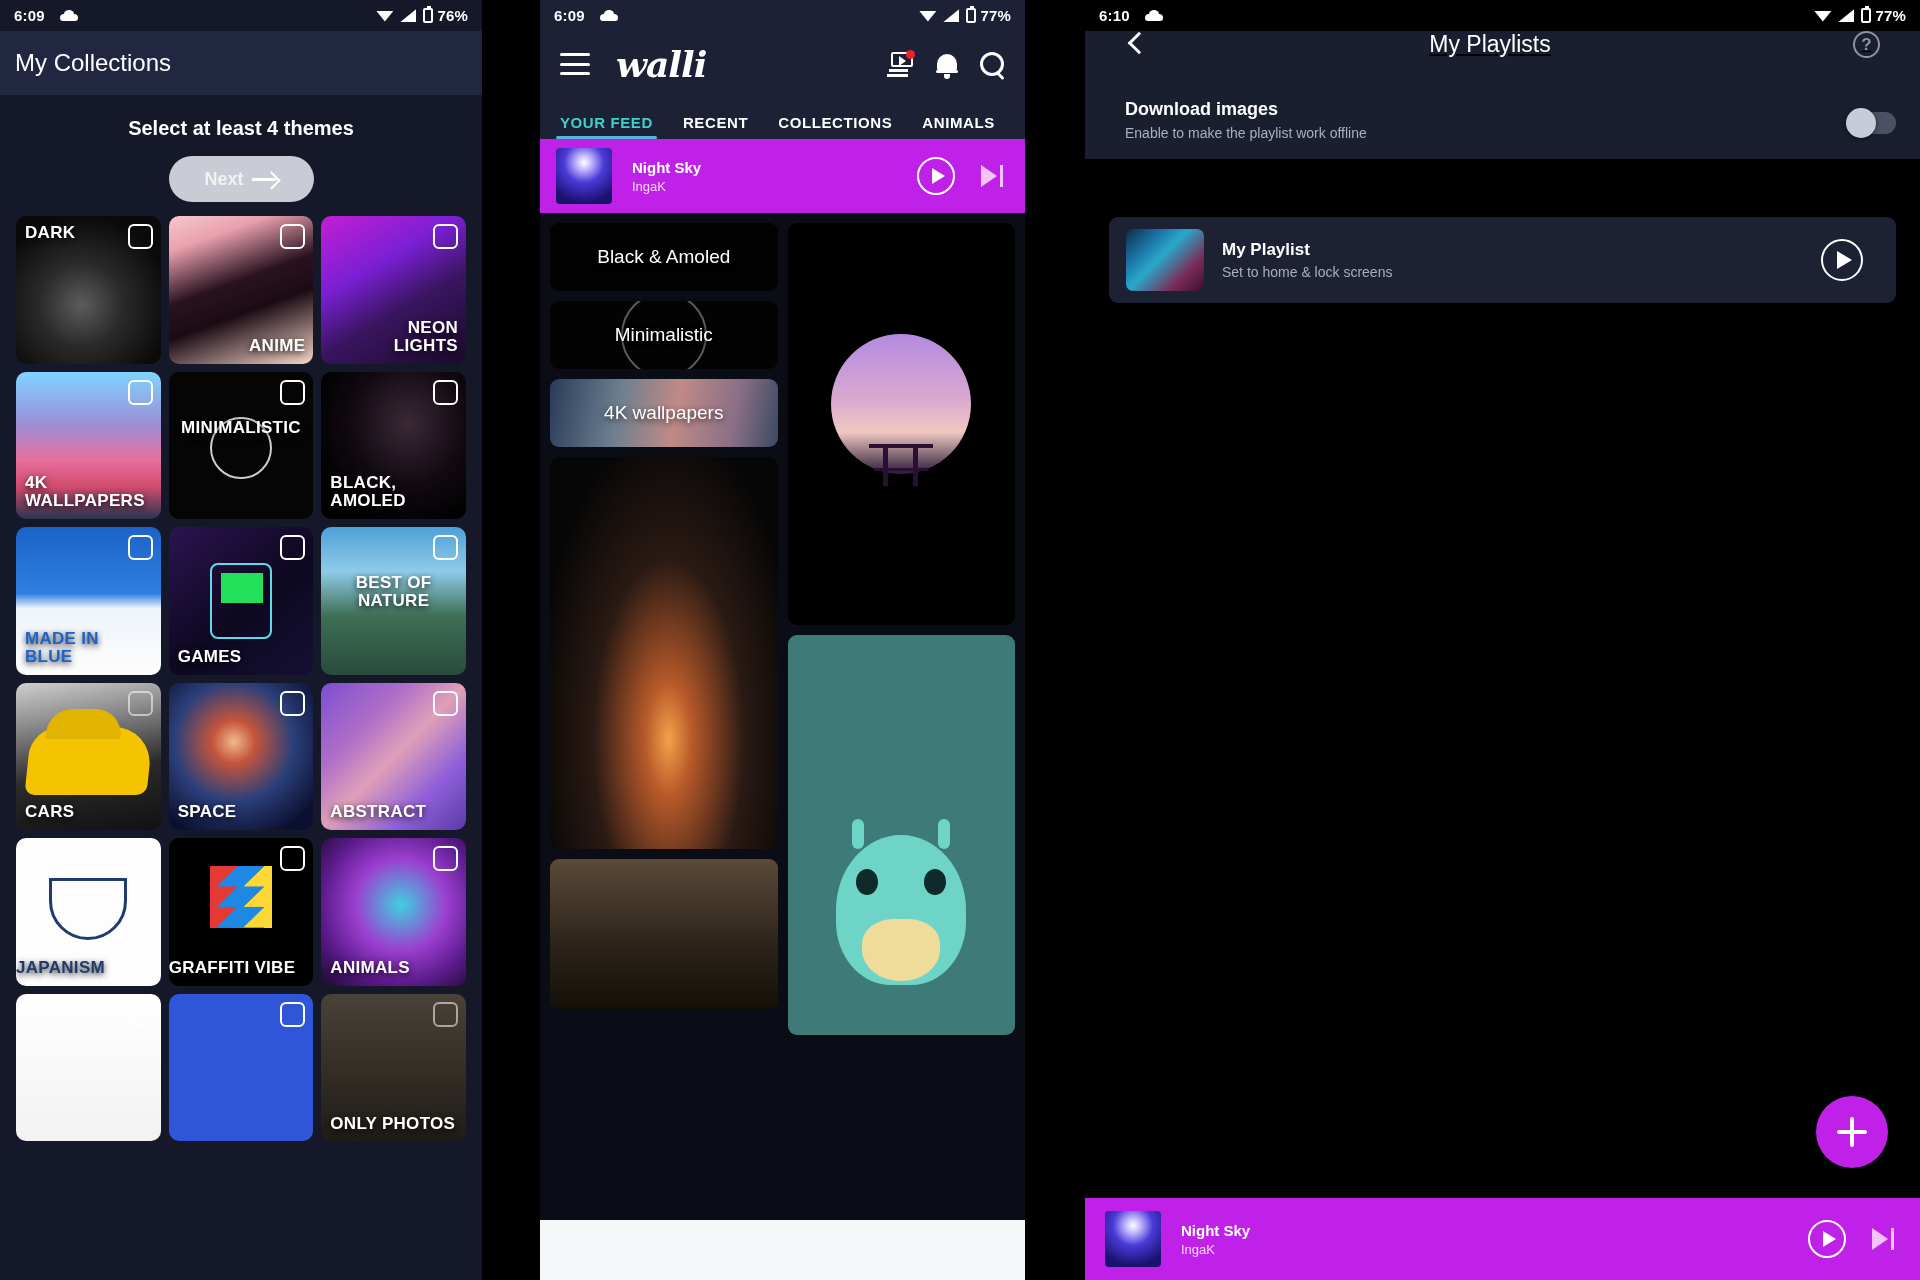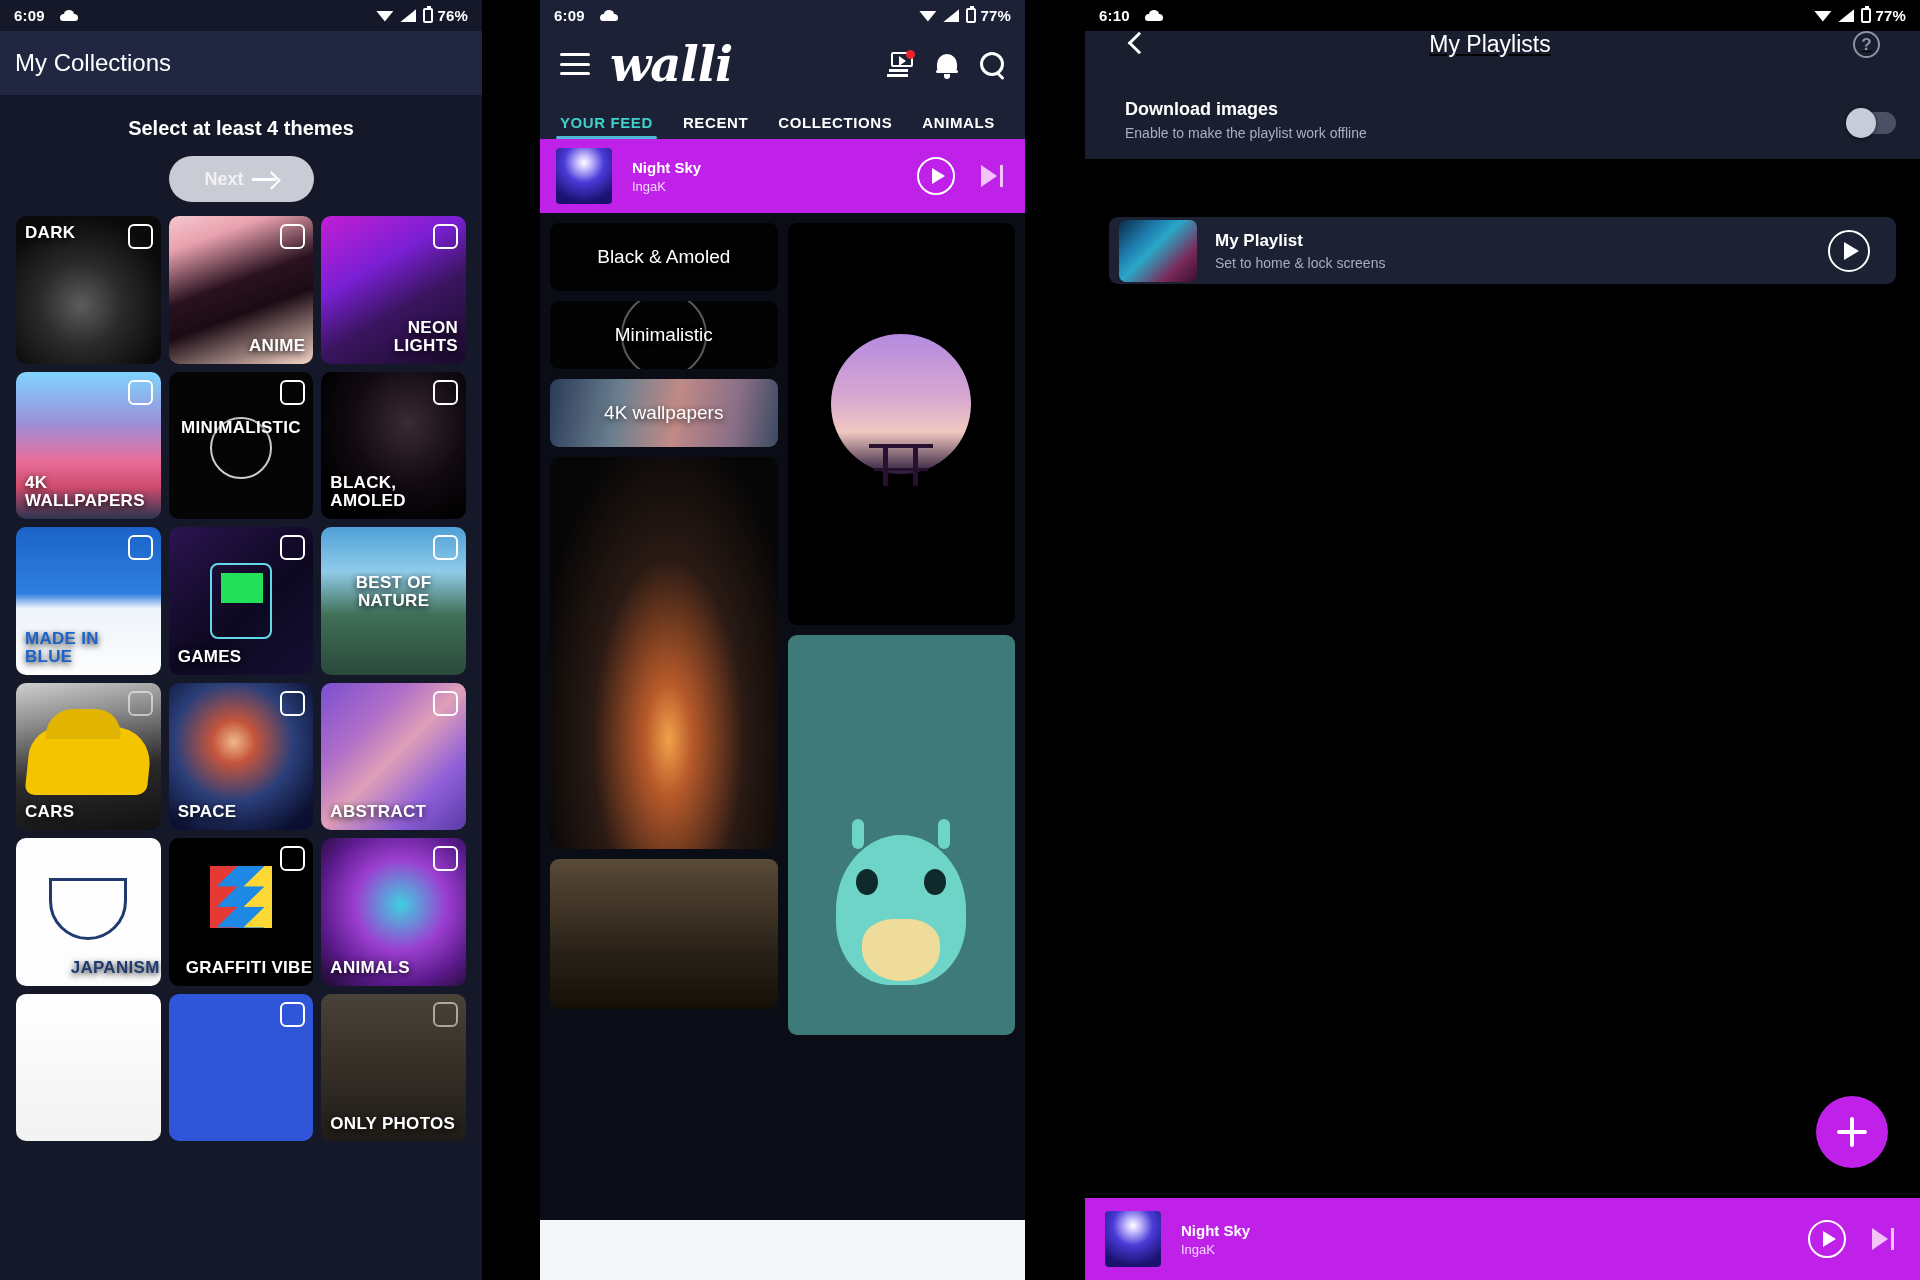--- a/index.html
+++ b/index.html
@@ -50,21 +50,21 @@
 
   .grid { display:grid; grid-template-columns:repeat(3,1fr); gap:8px; padding:14px 16px; }
   .tile { position:relative; width:100%; aspect-ratio:1/1.02; border-radius:10px;
     overflow:hidden; background:#000; }
   .tile .lbl { position:absolute; color:#fff; font-weight:800; line-height:1.05;
     text-shadow:0 2px 6px rgba(0,0,0,.85); font-size:17px; letter-spacing:.3px;}
   .lbl.tl { left:9px; top:8px; }
   .lbl.bl { left:9px; bottom:9px; }
   .lbl.br { right:8px; bottom:9px; text-align:right;}
   .lbl.cc { left:0; right:0; top:32%; text-align:center;}
-  .lbl.bc { left:0; right:1px; bottom:9px; text-align:right;}
+  .lbl.bc { left:0; right:1px; bottom:9px; text-align:left;}
   .cb { position:absolute; right:8px; top:8px; width:25px; height:25px; border-radius:6px;
     border:2.5px solid #fff; background:transparent; }
   .cb.dim { border-color:rgba(255,255,255,.55); }
 
   
   .a-dark{background:radial-gradient(circle at 45% 60%, #5c5c5c 0%, #2a2a2a 35%, #0a0a0a 75%);}
   .a-anime{background:linear-gradient(160deg,#f5c9cf 0%,#e8a0ae 18%,#2a1220 45%,#1b0b14 62%,#f7d6c8 100%);}
   .a-neon{background:linear-gradient(150deg,#c21fd4 0%,#7a1fd4 35%,#3a1560 60%,#1a0a2a 100%);}
   .a-4k{background:linear-gradient(180deg,#7fd4ff 0%,#9b8fd8 35%,#e86f9c 60%,#d04b6e 78%,#2a3550 100%);}
   .a-min{background:#050505;}
@@ -99,22 +99,22 @@
     border-radius:28px 40px 10px 10px; transform:skewX(-6deg);}
   .lambo:before{content:"";position:absolute;left:12%;top:-26%;width:62%;height:44%;
     background:#e0b400;border-radius:24px 28px 0 0;}
 
   
   .p2-top { background:#1c2135; }
   .p2-bar { height:66px; display:flex; align-items:center; padding:0 20px; }
   .burger { width:30px; height:22px; display:flex; flex-direction:column;
     justify-content:space-between; }
   .burger i{display:block;height:3px;background:#fff;border-radius:2px;}
-  .walli { flex:0 0 auto; margin-left:20px; font-family:"DejaVu Serif", serif;
-    font-style:italic; font-weight:700; font-size:48px; color:#fff; letter-spacing:-1px;}
+  .walli { flex:0 0 auto; margin-left:26px; font-family:"DejaVu Serif", serif;
+    font-style:italic; font-weight:700; font-size:36px; color:#fff; letter-spacing:-1px;}
   .p2sp{flex:1;}
   .p2ico{ margin-left:22px; position:relative; color:#fff; }
   .stackico{width:27px;height:25px;position:relative;}
   .stackico:before{content:"";position:absolute;left:0;bottom:0;width:21px;height:3px;background:#fff;}
   .stackico:after{content:"";position:absolute;left:2px;bottom:5px;width:19px;height:3px;background:#fff;}
   .stacktop{position:absolute;left:4px;top:0;width:22px;height:15px;border:2.5px solid #fff;border-radius:2px;}
   .stacktop:after{content:"";position:absolute;left:6px;top:2.5px;border-left:7px solid #fff;
     border-top:5px solid transparent;border-bottom:5px solid transparent;}
   .reddot{position:absolute;right:-1px;top:-2px;width:9px;height:9px;border-radius:50%;background:#e8252b;}
   .bell{width:22px;height:25px;position:relative;}
@@ -197,22 +197,22 @@
     font-weight:700; }
   .dlrow { display:flex; align-items:center; padding:6px 24px 0;margin-left:16px; }
   .dltext{flex:1;}
   .dlt { color:#fff; font-size:18px; font-weight:700; }
   .dls { color:#aab0c0; font-size:14px; margin-top:5px; }
   .toggle { width:50px; height:22px; border-radius:12px; background:#4b5163; position:relative;
     margin-top:6px; }
   .toggle:after{content:"";position:absolute;left:0;top:-4px;width:30px;height:30px;
     border-radius:50%;background:#c7ccd8;box-shadow:0 1px 4px rgba(0,0,0,.5);}
 
-  .plrow { margin:58px 24px 0; height:67px; background:#1c2133; border-radius:9px;
-    display:flex; align-items:center; padding:0 10px; }
+  .plrow { margin:58px 24px 0; height:86px; background:#1c2133; border-radius:9px;
+    display:flex; align-items:center; padding:0 17px; }
   .plthumb { width:78px; height:62px; border-radius:7px; flex:0 0 auto;
     background:linear-gradient(135deg,#0d2a4a 0%,#1e7fb0 30%,#2aa8c8 45%,#7a2a58 75%,#3a1030 100%); }
   .plinfo { margin-left:18px; flex:1; }
   .plt { color:#fff; font-size:17px; font-weight:700; }
   .pls { color:#a8aebf; font-size:14px; margin-top:4px; }
   .plplay { width:42px; height:42px; border:2.5px solid #fff; border-radius:50%;
     display:flex; align-items:center; justify-content:center; margin-right:16px;}
   .plplay:after{content:"";border-left:15px solid #fff;border-top:9px solid transparent;
     border-bottom:9px solid transparent;margin-left:5px;}
 

